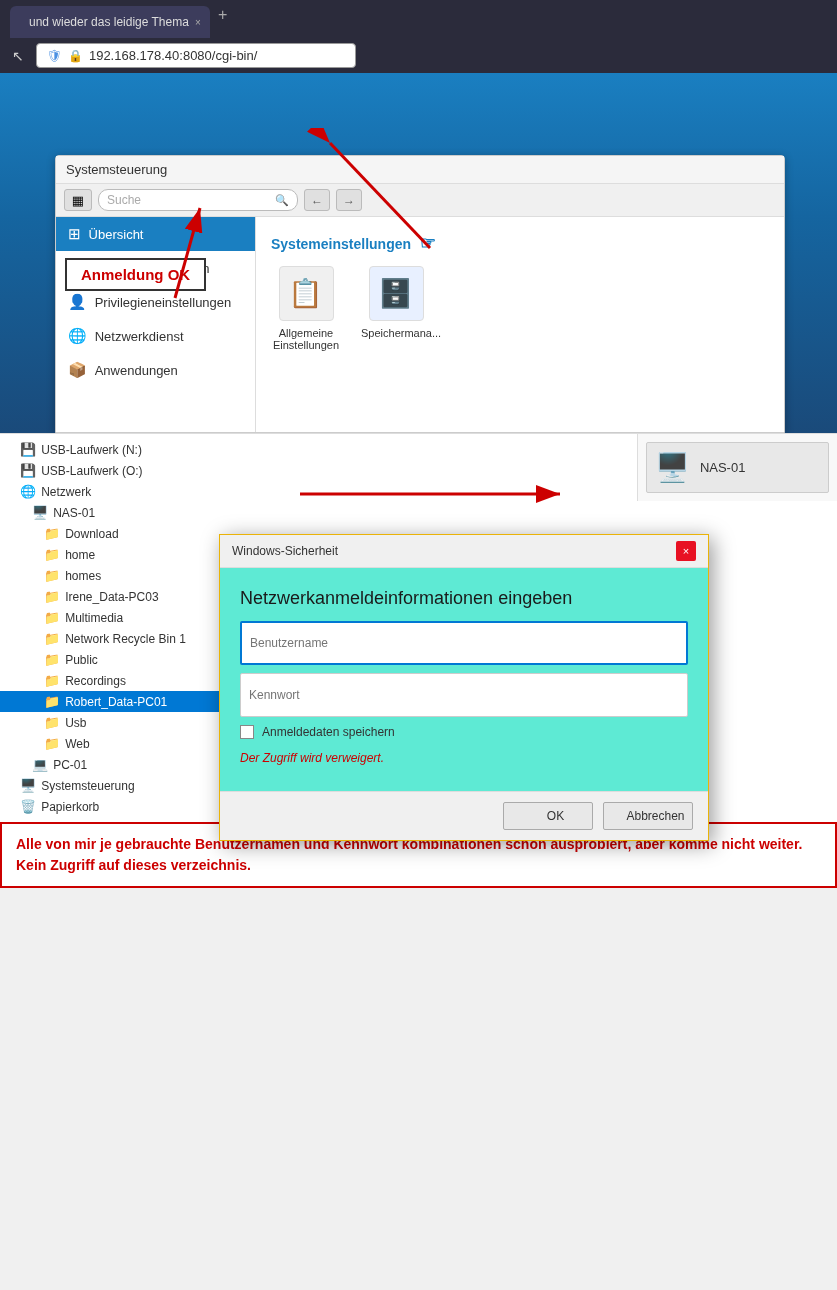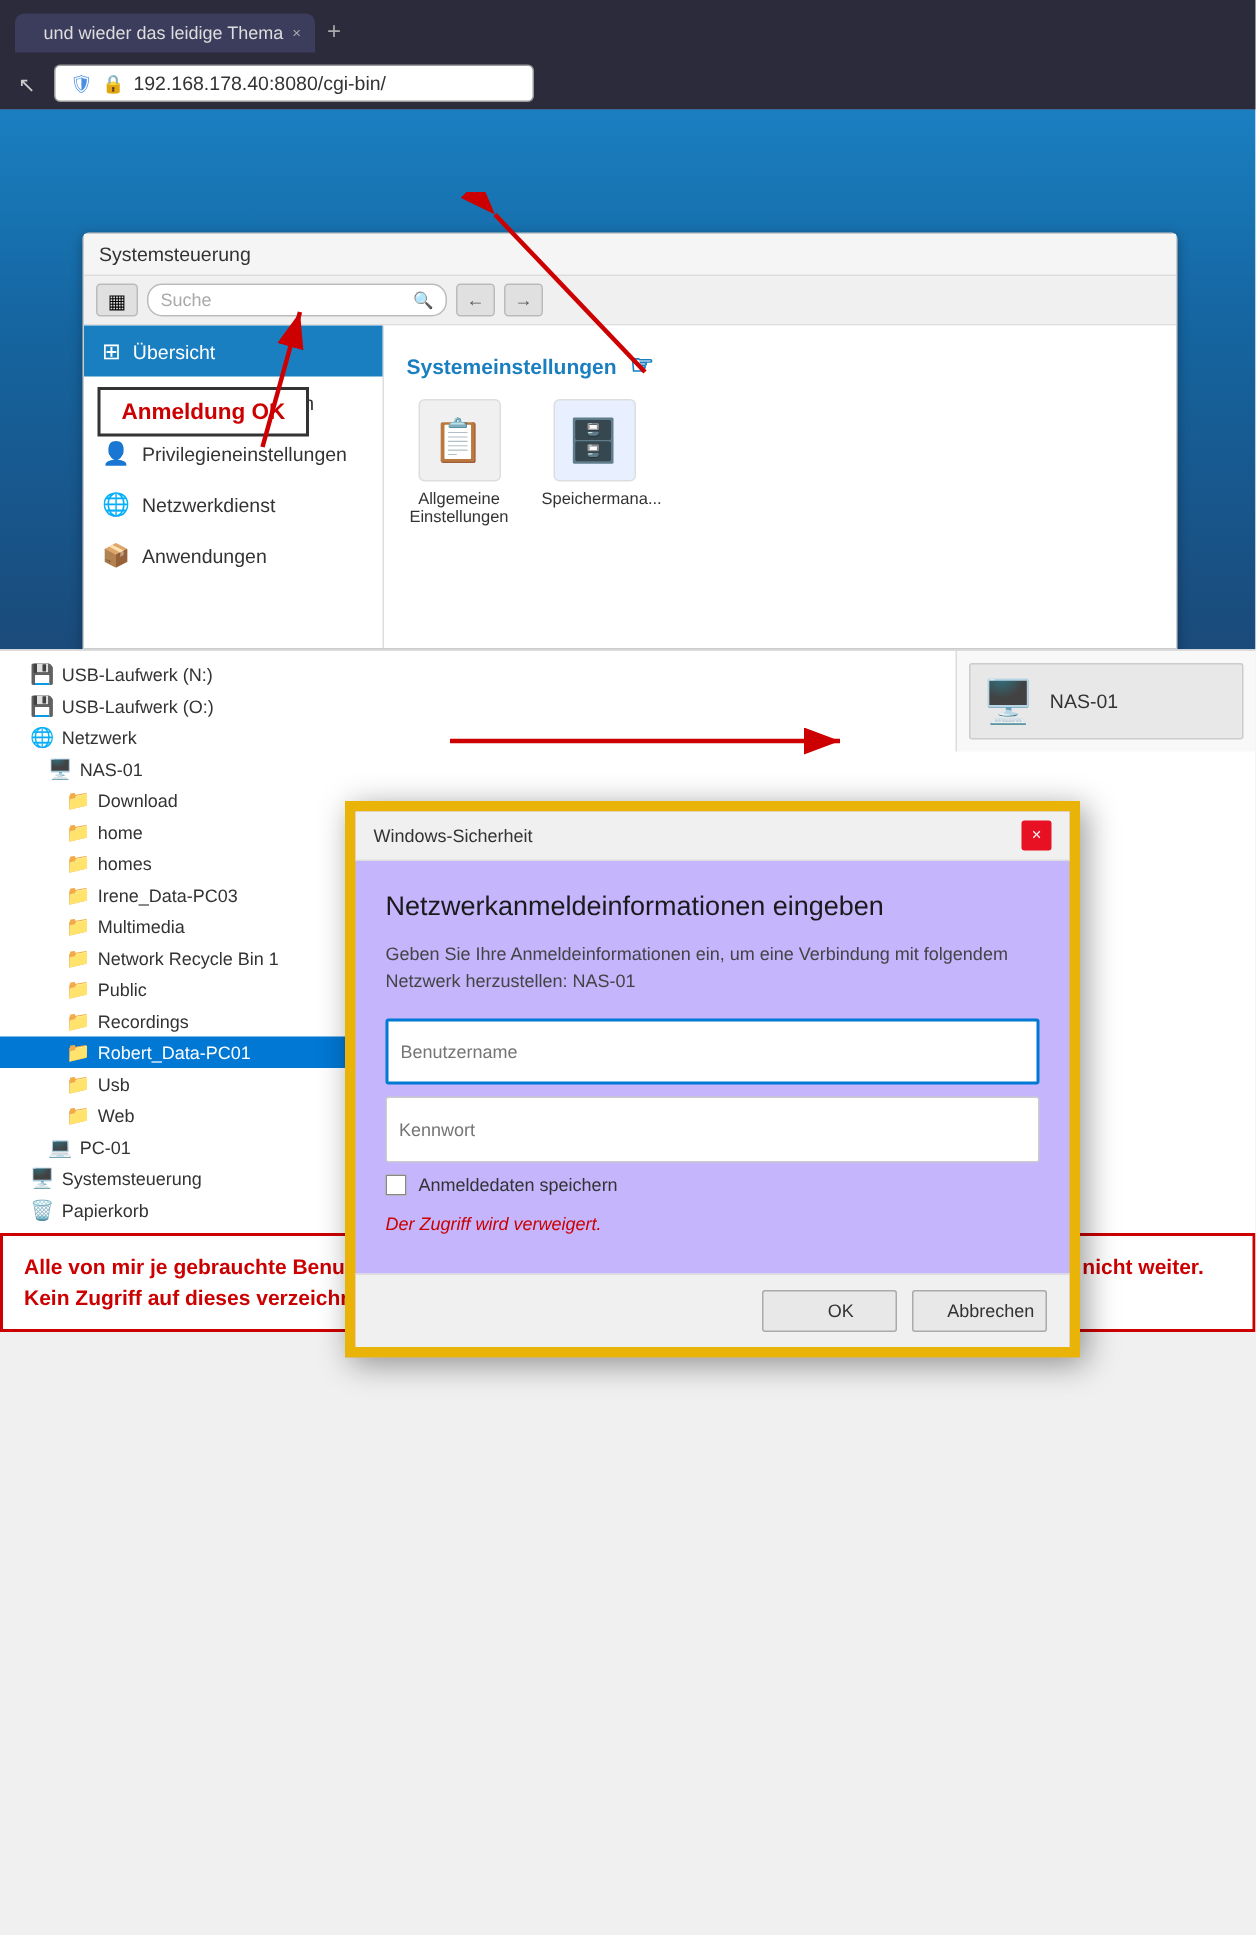--- a/index.html
+++ b/index.html
@@ -15,21 +15,20 @@
     
     .firefox-section {
       background: #1a1a2e;
       width: 100%;
       padding: 0;
     }
 
     .browser-tab-bar {
       background: #2b2b3b;
       display: flex;
-      align-items: center;
       padding: 6px 10px 0 10px;
       height: 38px;
     }
 
     .browser-tab {
       background: #3c3c5c;
       color: #ddd;
       padding: 5px 12px;
       border-radius: 6px 6px 0 0;
       font-size: 12px;
@@ -405,24 +404,24 @@
     .nas-label {
       font-size: 13px;
       font-weight: 500;
       color: #333;
     }
 
     
     .windows-security-dialog {
       position: absolute;
       top: 100px;
-      left: 230px;
+      left: 219px;
       width: 490px;
-      background: #c4b5fd;
-      border: 7px solid #eab308;
+      background: #5eead4;
+      border: 1px solid #eab308;
       box-shadow: 4px 4px 20px rgba(0,0,0,0.4);
       z-index: 100;
     }
 
     .dialog-titlebar {
       background: #f0f0f0;
       border-bottom: 1px solid #ddd;
       padding: 6px 12px;
       display: flex;
       align-items: center;
@@ -781,22 +780,20 @@
       <line x1="50" y1="30" x2="310" y2="30" stroke="#cc0000" stroke-width="3" marker-end="url(#arrowhead3)"></line>
     </svg>
 
     <div class="windows-security-dialog">
       <div class="dialog-titlebar">
         <span>Windows-Sicherheit</span>
         <button class="dialog-close-btn">×</button>
       </div>
       <div class="dialog-body">
         <div class="dialog-title">Netzwerkanmeldeinformationen eingeben</div>
-        <div class="dialog-description">Geben Sie Ihre Anmeldeinformationen ein, um eine Verbindung
-mit folgendem Netzwerk herzustellen: NAS-01</div>
         <input type="text" class="dialog-input" placeholder="Benutzername" style="">
         <input type="password" class="dialog-input password" placeholder="Kennwort" style="">
         <div class="checkbox-row">
           <div class="dialog-checkbox"></div>
           <span class="checkbox-label">Anmeldedaten speichern</span>
         </div>
         <div class="error-text">Der Zugriff wird verweigert.</div>
       </div>
       <div class="dialog-buttons">
         <button class="dialog-btn">OK</button>

